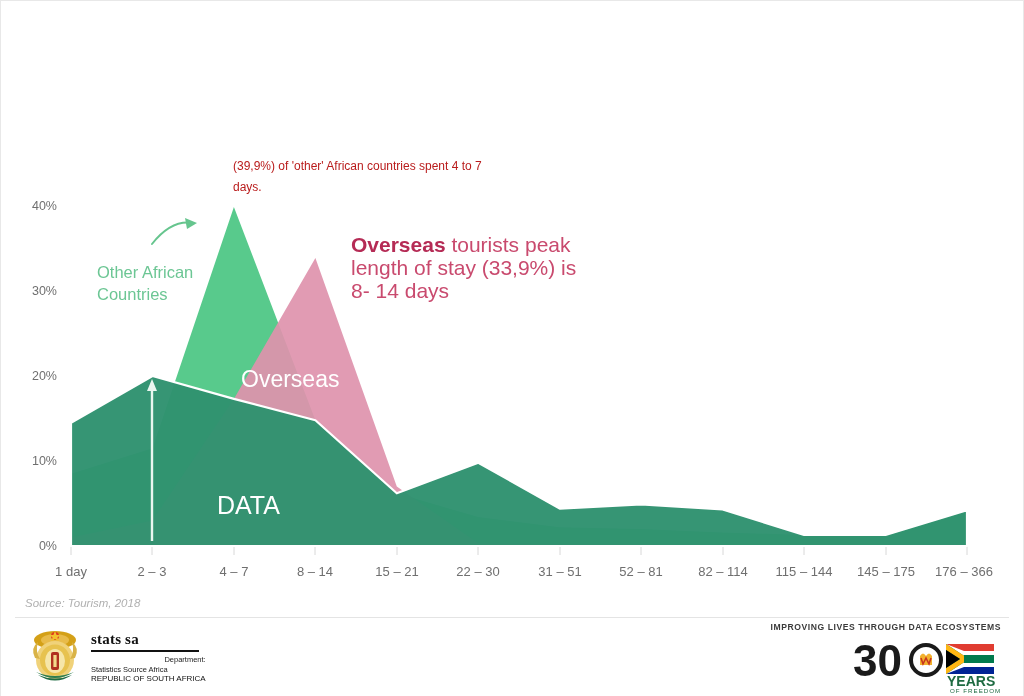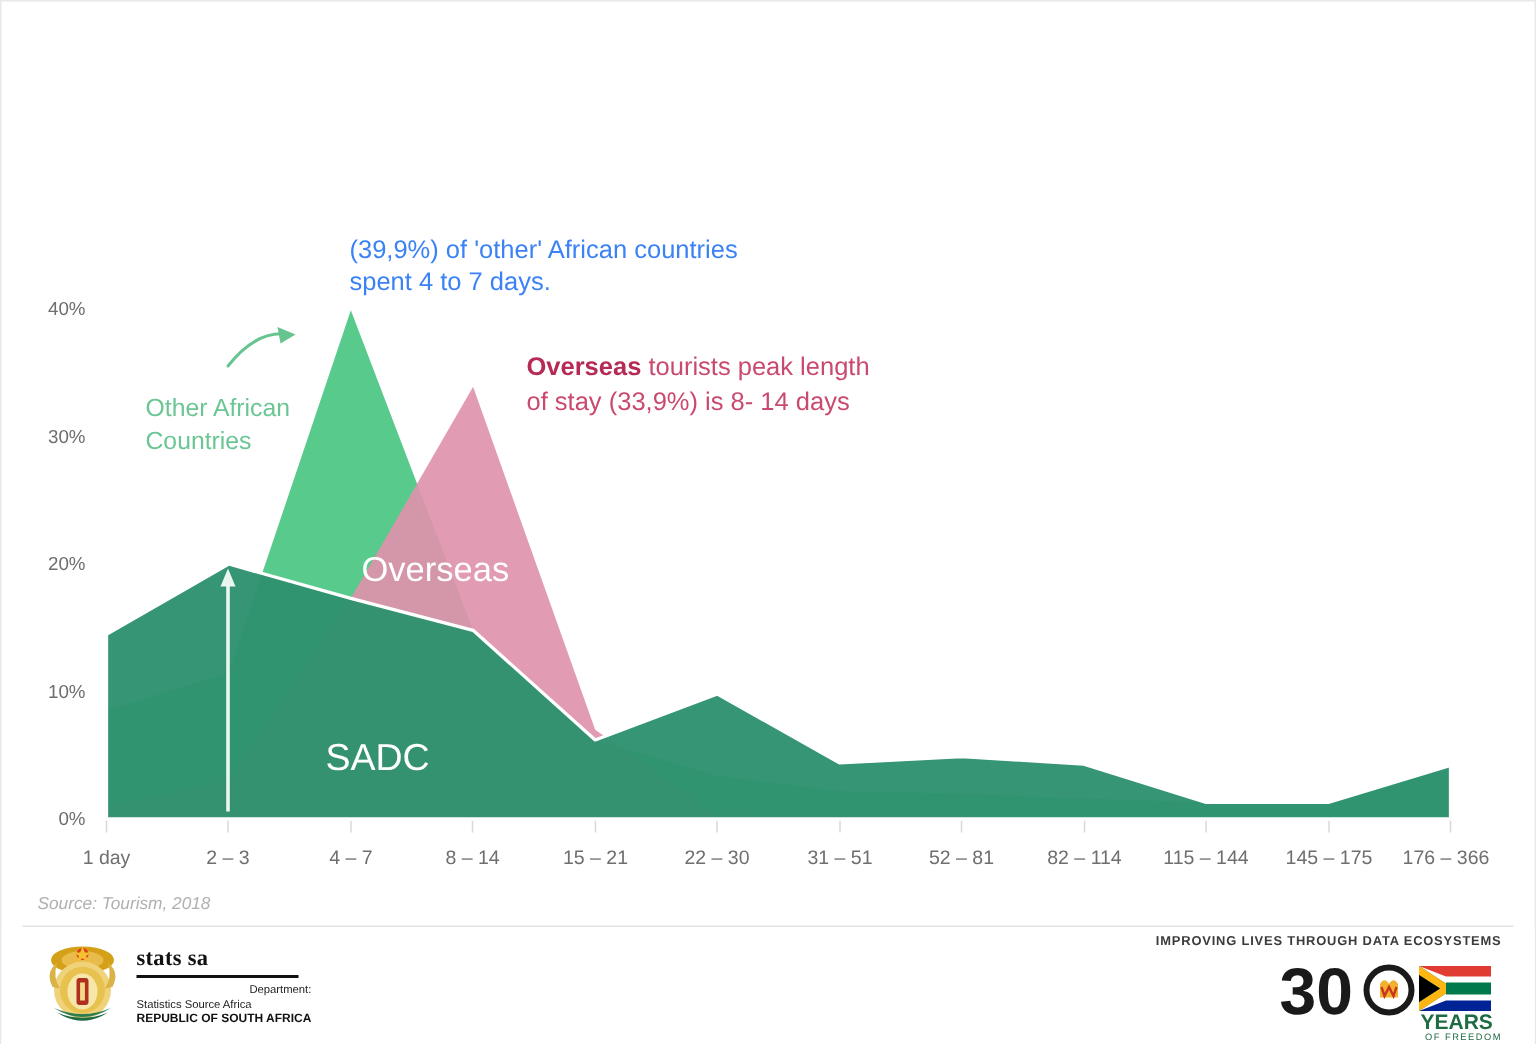--- a/index.html
+++ b/index.html
@@ -56,25 +56,25 @@
   }
 
   
   .annot{
     position:absolute;
     font-family:"Liberation Sans", sans-serif;
     line-height:21px;
   }
   .annot-green{
     left:232px;top:155px;width:260px;
-    font-size:17px;color:#3b82f6;
+    font-size:12px;color:#b91c1c;
   }
   .annot-pink{
     left:350px;top:232px;width:240px;
-    font-size:17px;color:#c94a6e;line-height:23px;
+    font-size:21px;color:#c94a6e;line-height:23px;
   }
   .annot-pink b{color:#b52b55;font-weight:700;}
   .lbl-otherafrican{
     left:66px;top:260px;width:150px;
     font-size:16.5px;color:#6cc694;line-height:22px;margin-left:30px;
   }
   .lbl-overseas{
     left:240px;top:368px;
     font-size:23px;color:#ffffff;
   }
@@ -104,21 +104,21 @@
   .brand-text{padding-top:2px;}
   .brand-title{
     font-size:15px;font-weight:700;color:#111;letter-spacing:.2px;
     font-family:"Liberation Serif", serif;
   }
   .brand-rule{
     width:108px;height:1.6px;background:#111;margin:2px 0 3px 0;
   }
   .brand-sub1{font-size:7.5px;color:#222;line-height:9.5px;text-align:right;}
   .brand-sub2{font-size:7.5px;color:#222;line-height:9.5px;}
-  .brand-sub3{font-size:8px;font-weight:700;color:#111;line-height:10.5px;}
+  .brand-sub3{font-size:8px;font-weight:400;color:#111;line-height:10.5px;}
 
   .tagline{
     position:absolute;right:22px;top:4px;
     font-size:8.6px;letter-spacing:.55px;color:#3b3b3b;font-weight:600;
   }
   .freedom{
     position:absolute;right:20px;top:18px;
     width:152px;height:58px;
   }
 </style>
@@ -190,21 +190,21 @@
         <path d="M196,94 L184,89 L186,100 Z" fill="#66c58e"></path>
       </g>
     </svg>
 
     <div class="annot annot-green" style="top:27px;left:232px;">(39,9%) of 'other' African countries spent 4 to 7 days.</div>
 
     <div class="annot annot-pink" style="top:104px;left:350px;"><b>Overseas</b><span> tourists peak length of stay (33,9%) is 8- 14 days</span></div>
 
     <div class="annot lbl-otherafrican" style="top:132px;left:66px;">Other African Countries</div>
     <div class="annot lbl-overseas" style="top:240px;left:240px;">Overseas</div>
-    <div class="annot lbl-sadc" style="top:366px;left:216px;">SADC</div>
+    <div class="annot lbl-sadc" style="top:366px;left:216px;">DATA</div>
   </div>
 
   <div class="source">Source:  Tourism, 2018</div>
   <div class="footer-rule"></div>
 
   <div class="footer">
     <div class="brand">
       <svg class="coat" viewBox="0 0 52 58">
         <ellipse cx="26" cy="12" rx="21" ry="9" fill="#d4a017"></ellipse>
         <ellipse cx="26" cy="12" rx="14" ry="6" fill="#e8bb4a"></ellipse>

